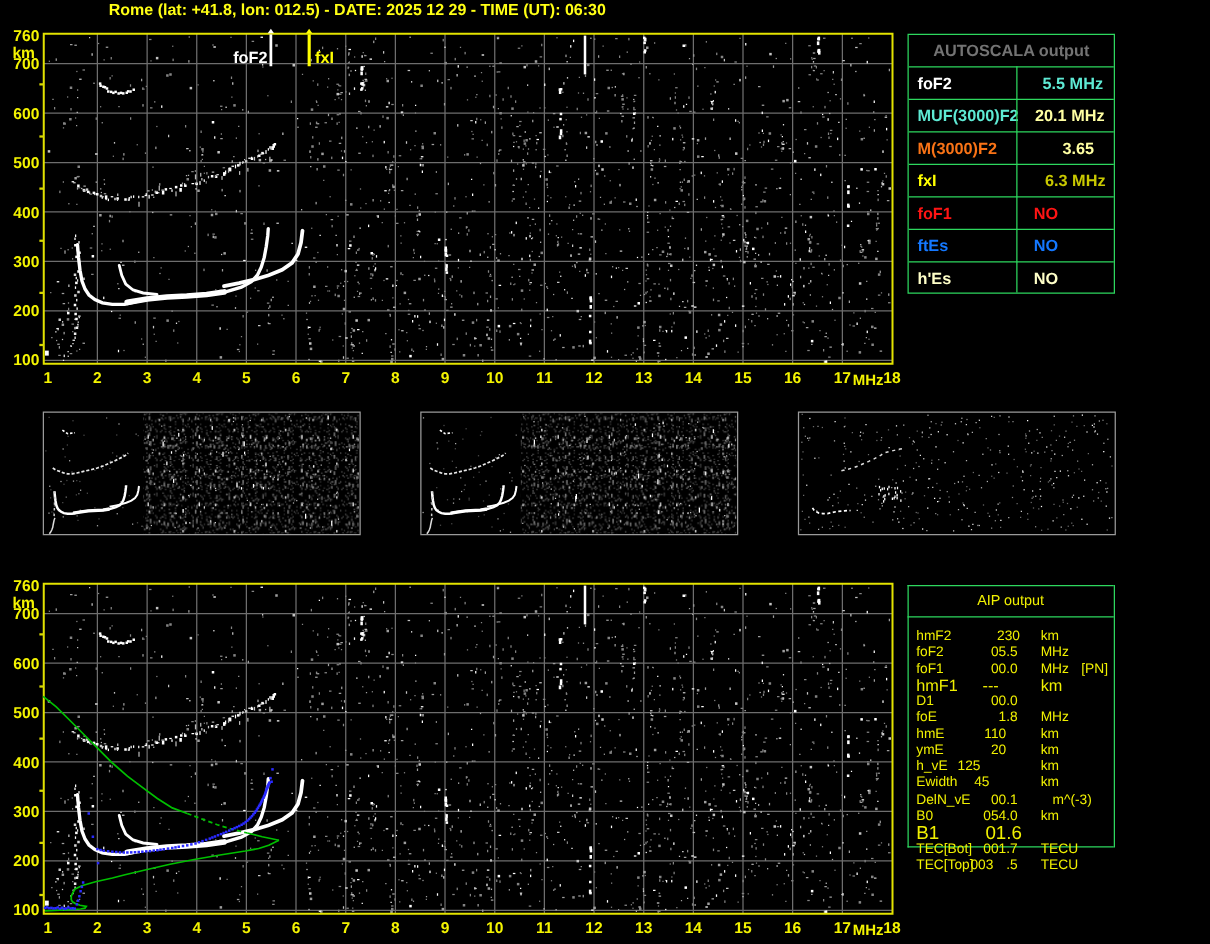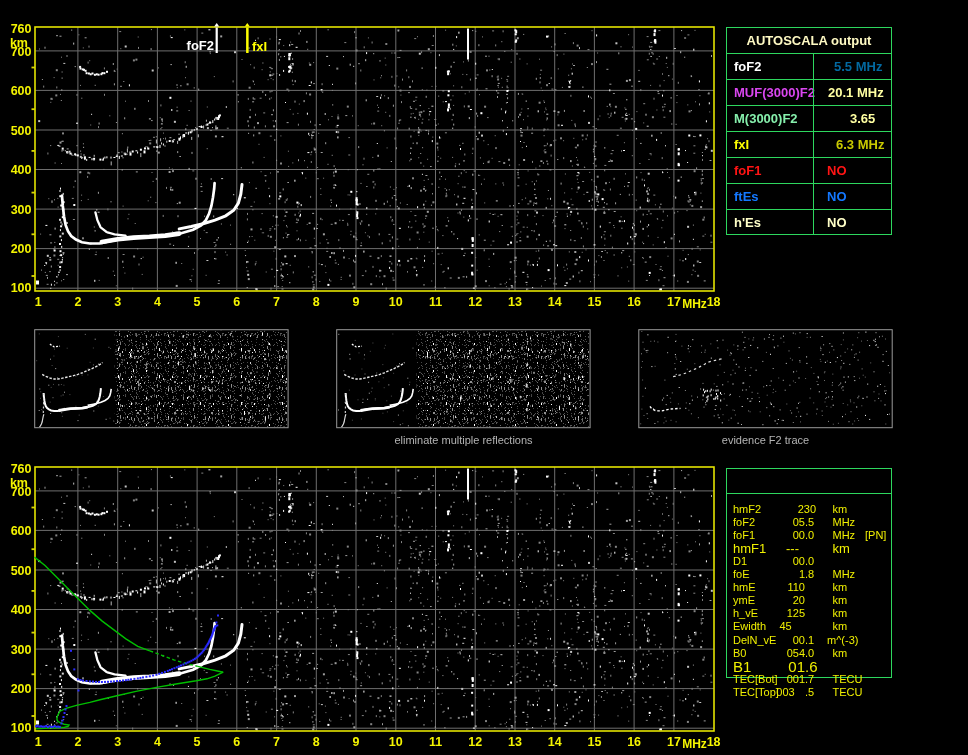--- a/index.html
+++ b/index.html
@@ -3293,50 +3293,52 @@
       <rect x="707.3" y="398.3" width="1" height="2" fill="#ffffff"></rect>
       <rect x="702.7" y="394.4" width="1" height="2" fill="#ffffff"></rect>
       <rect x="720.2" y="399.5" width="1" height="2" fill="#ffffff"></rect>
       <rect x="717.2" y="395.1" width="1" height="2" fill="#ffffff"></rect>
       <rect x="715.5" y="389.6" width="1" height="2" fill="#ffffff"></rect>
       <rect x="710.7" y="388.6" width="1" height="2" fill="#ffffff"></rect>
       <rect x="715.5" y="396.4" width="1" height="2" fill="#ffffff"></rect>
       <rect x="717.5" y="389.4" width="1" height="2" fill="#ffffff"></rect>
       <rect x="716.0" y="393.0" width="1" height="2" fill="#ffffff"></rect>
 </svg>
+<div style="position:absolute;left:87px;top:0px;font-size:12.8px;font-weight:bold;color:#ffff14;white-space:pre">Rome (lat: +41.8, lon: 012.5) - DATE: 2025 12 29 - TIME (UT): 06:30</div>
 <div style="position:absolute;left:726px;top:27px;width:164px;height:206px;border:1px solid #2dd75e;font-weight:bold;font-size:13px">
-      <div style="position:absolute;left:0;top:0;width:100%;height:25px;line-height:25px;text-align:center;color:#fef9c3">AUTOSCALA output</div>
+      <div style="position:absolute;left:0;top:0;width:100%;height:25px;line-height:25px;text-align:center;color:#737373">AUTOSCALA output</div>
       <div style="position:absolute;left:0;top:25px;width:100%;height:1px;background:#2dd75e"></div>
       <div style="position:absolute;left:7px;top:25px;height:26px;line-height:27px;color:#ffffff">foF2</div>
-      <div style="position:absolute;left:107px;top:25px;height:26px;line-height:27px;color:#0369a1;white-space:pre">5.5 MHz</div>
+      <div style="position:absolute;left:107px;top:25px;height:26px;line-height:27px;color:#5eead4;white-space:pre">5.5 MHz</div>
       <div style="position:absolute;left:0;top:51px;width:100%;height:1px;background:#2dd75e"></div>
-      <div style="position:absolute;left:7px;top:51px;height:26px;line-height:27px;color:#d946ef">MUF(3000)F2</div>
+      <div style="position:absolute;left:7px;top:51px;height:26px;line-height:27px;color:#5eead4">MUF(3000)F2</div>
       <div style="position:absolute;left:101px;top:51px;height:26px;line-height:27px;color:#ffffa2;white-space:pre">20.1 MHz</div>
       <div style="position:absolute;left:0;top:77px;width:100%;height:1px;background:#2dd75e"></div>
-      <div style="position:absolute;left:7px;top:77px;height:26px;line-height:27px;color:#86efac">M(3000)F2</div>
+      <div style="position:absolute;left:7px;top:77px;height:26px;line-height:27px;color:#f97316">M(3000)F2</div>
       <div style="position:absolute;left:123px;top:77px;height:26px;line-height:27px;color:#ffffa2;white-space:pre">3.65</div>
       <div style="position:absolute;left:0;top:103px;width:100%;height:1px;background:#2dd75e"></div>
       <div style="position:absolute;left:7px;top:103px;height:26px;line-height:27px;color:#ffff00">fxI</div>
       <div style="position:absolute;left:109px;top:103px;height:26px;line-height:27px;color:#c9c900;white-space:pre">6.3 MHz</div>
       <div style="position:absolute;left:0;top:129px;width:100%;height:1px;background:#2dd75e"></div>
       <div style="position:absolute;left:7px;top:129px;height:26px;line-height:27px;color:#ff1414">foF1</div>
       <div style="position:absolute;left:100px;top:129px;height:26px;line-height:27px;color:#ff1414;white-space:pre">NO</div>
       <div style="position:absolute;left:0;top:155px;width:100%;height:1px;background:#2dd75e"></div>
       <div style="position:absolute;left:7px;top:155px;height:26px;line-height:27px;color:#1478ff">ftEs</div>
       <div style="position:absolute;left:100px;top:155px;height:26px;line-height:27px;color:#1478ff;white-space:pre">NO</div>
       <div style="position:absolute;left:0;top:181px;width:100%;height:1px;background:#2dd75e"></div>
       <div style="position:absolute;left:7px;top:181px;height:26px;line-height:27px;color:#ffffc8">h'Es</div>
       <div style="position:absolute;left:100px;top:181px;height:26px;line-height:27px;color:#ffffc8;white-space:pre">NO</div>
       <div style="position:absolute;left:86px;top:25px;width:1px;height:181px;background:#2dd75e"></div>
     </div>
 <div style="position:absolute;left:726px;top:468px;width:1px;height:210px;background:#2dd75e"></div>
     <div style="position:absolute;left:891px;top:468px;width:1px;height:210px;background:#2dd75e"></div>
     <div style="position:absolute;left:726px;top:468px;width:165px;height:1px;background:#2dd75e"></div>
     <div style="position:absolute;left:726px;top:493px;width:165px;height:1px;background:#2dd75e"></div>
     <div style="position:absolute;left:726px;top:677px;width:165px;height:1px;background:#2dd75e"></div>
+    <div style="position:absolute;left:726px;top:468px;width:165px;height:25px;line-height:26px;text-align:center;color:#f0f000;font-size:11.5px">AIP output</div>
     <div style="position:absolute;left:726px;top:503px;width:240px;height:13px;line-height:13px;color:#f0f000;font-size:11px">
       <span style="position:absolute;left:7px">hmF2</span>
       <span style="position:absolute;left:51px;width:39px;text-align:right">230</span>
       <span style="position:absolute;left:106.5px">km</span>
     </div>
     <div style="position:absolute;left:726px;top:516px;width:240px;height:13px;line-height:13px;color:#f0f000;font-size:11px">
       <span style="position:absolute;left:7px">foF2</span>
       <span style="position:absolute;left:40px;width:39px;text-align:right">05</span>
       <span style="position:absolute;left:79px">.5</span>
       <span style="position:absolute;left:106.5px">MHz</span>
@@ -3369,33 +3371,33 @@
       <span style="position:absolute;left:40px;width:39px;text-align:right">110</span>
       <span style="position:absolute;left:106.5px">km</span>
     </div>
     <div style="position:absolute;left:726px;top:594px;width:240px;height:13px;line-height:13px;color:#f0f000;font-size:11px">
       <span style="position:absolute;left:7px">ymE</span>
       <span style="position:absolute;left:40px;width:39px;text-align:right">20</span>
       <span style="position:absolute;left:106.5px">km</span>
     </div>
     <div style="position:absolute;left:726px;top:607px;width:240px;height:13px;line-height:13px;color:#f0f000;font-size:11px">
       <span style="position:absolute;left:7px">h_vE</span>
-      <span style="position:absolute;left:40px;width:39px;text-align:right">125</span>
+      <span style="position:absolute;left:40px;width:39px;text-align:left">125</span>
       <span style="position:absolute;left:106.5px">km</span>
     </div>
     <div style="position:absolute;left:726px;top:620px;width:240px;height:13px;line-height:13px;color:#f0f000;font-size:11px">
       <span style="position:absolute;left:7px">Ewidth</span>
       <span style="position:absolute;left:40px;width:39px;text-align:center">45</span>
       <span style="position:absolute;left:106.5px">km</span>
     </div>
     <div style="position:absolute;left:726px;top:634px;width:240px;height:13px;line-height:13px;color:#f0f000;font-size:11px">
       <span style="position:absolute;left:7px">DelN_vE</span>
       <span style="position:absolute;left:40px;width:39px;text-align:right">00</span>
       <span style="position:absolute;left:79px">.1</span>
-      <span style="position:absolute;left:101px">m^(-3)</span>
+      <span style="position:absolute;left:116px">m^(-3)</span>
     </div>
     <div style="position:absolute;left:726px;top:647px;width:240px;height:13px;line-height:13px;color:#f0f000;font-size:11px">
       <span style="position:absolute;left:7px">B0</span>
       <span style="position:absolute;left:40px;width:39px;text-align:right">054</span>
       <span style="position:absolute;left:79px">.0</span>
       <span style="position:absolute;left:106.5px">km</span>
     </div>
     <div style="position:absolute;left:726px;top:660px;width:240px;height:13px;line-height:13px;color:#f0f000;font-size:15px">
       <span style="position:absolute;left:7px">B1</span>
       <span style="position:absolute;left:40px;width:39px;text-align:right">01</span>
@@ -3406,14 +3408,12 @@
       <span style="position:absolute;left:40px;width:39px;text-align:right">001</span>
       <span style="position:absolute;left:79px">.7</span>
       <span style="position:absolute;left:106.5px">TECU</span>
     </div>
     <div style="position:absolute;left:726px;top:686px;width:240px;height:13px;line-height:13px;color:#f0f000;font-size:11px">
       <span style="position:absolute;left:7px">TEC[Top]</span>
       <span style="position:absolute;left:40px;width:39px;text-align:center">003</span>
       <span style="position:absolute;left:79px">.5</span>
       <span style="position:absolute;left:106.5px">TECU</span>
     </div>
-    <div style="position:absolute;left:337px;top:433.5px;width:253px;text-align:center;color:#b4b4b4;font-size:11px">eliminate multiple reflections</div>
-    <div style="position:absolute;left:639px;top:433.5px;width:253px;text-align:center;color:#b4b4b4;font-size:11px">evidence F2 trace</div>
 </div>
 </body></html>

